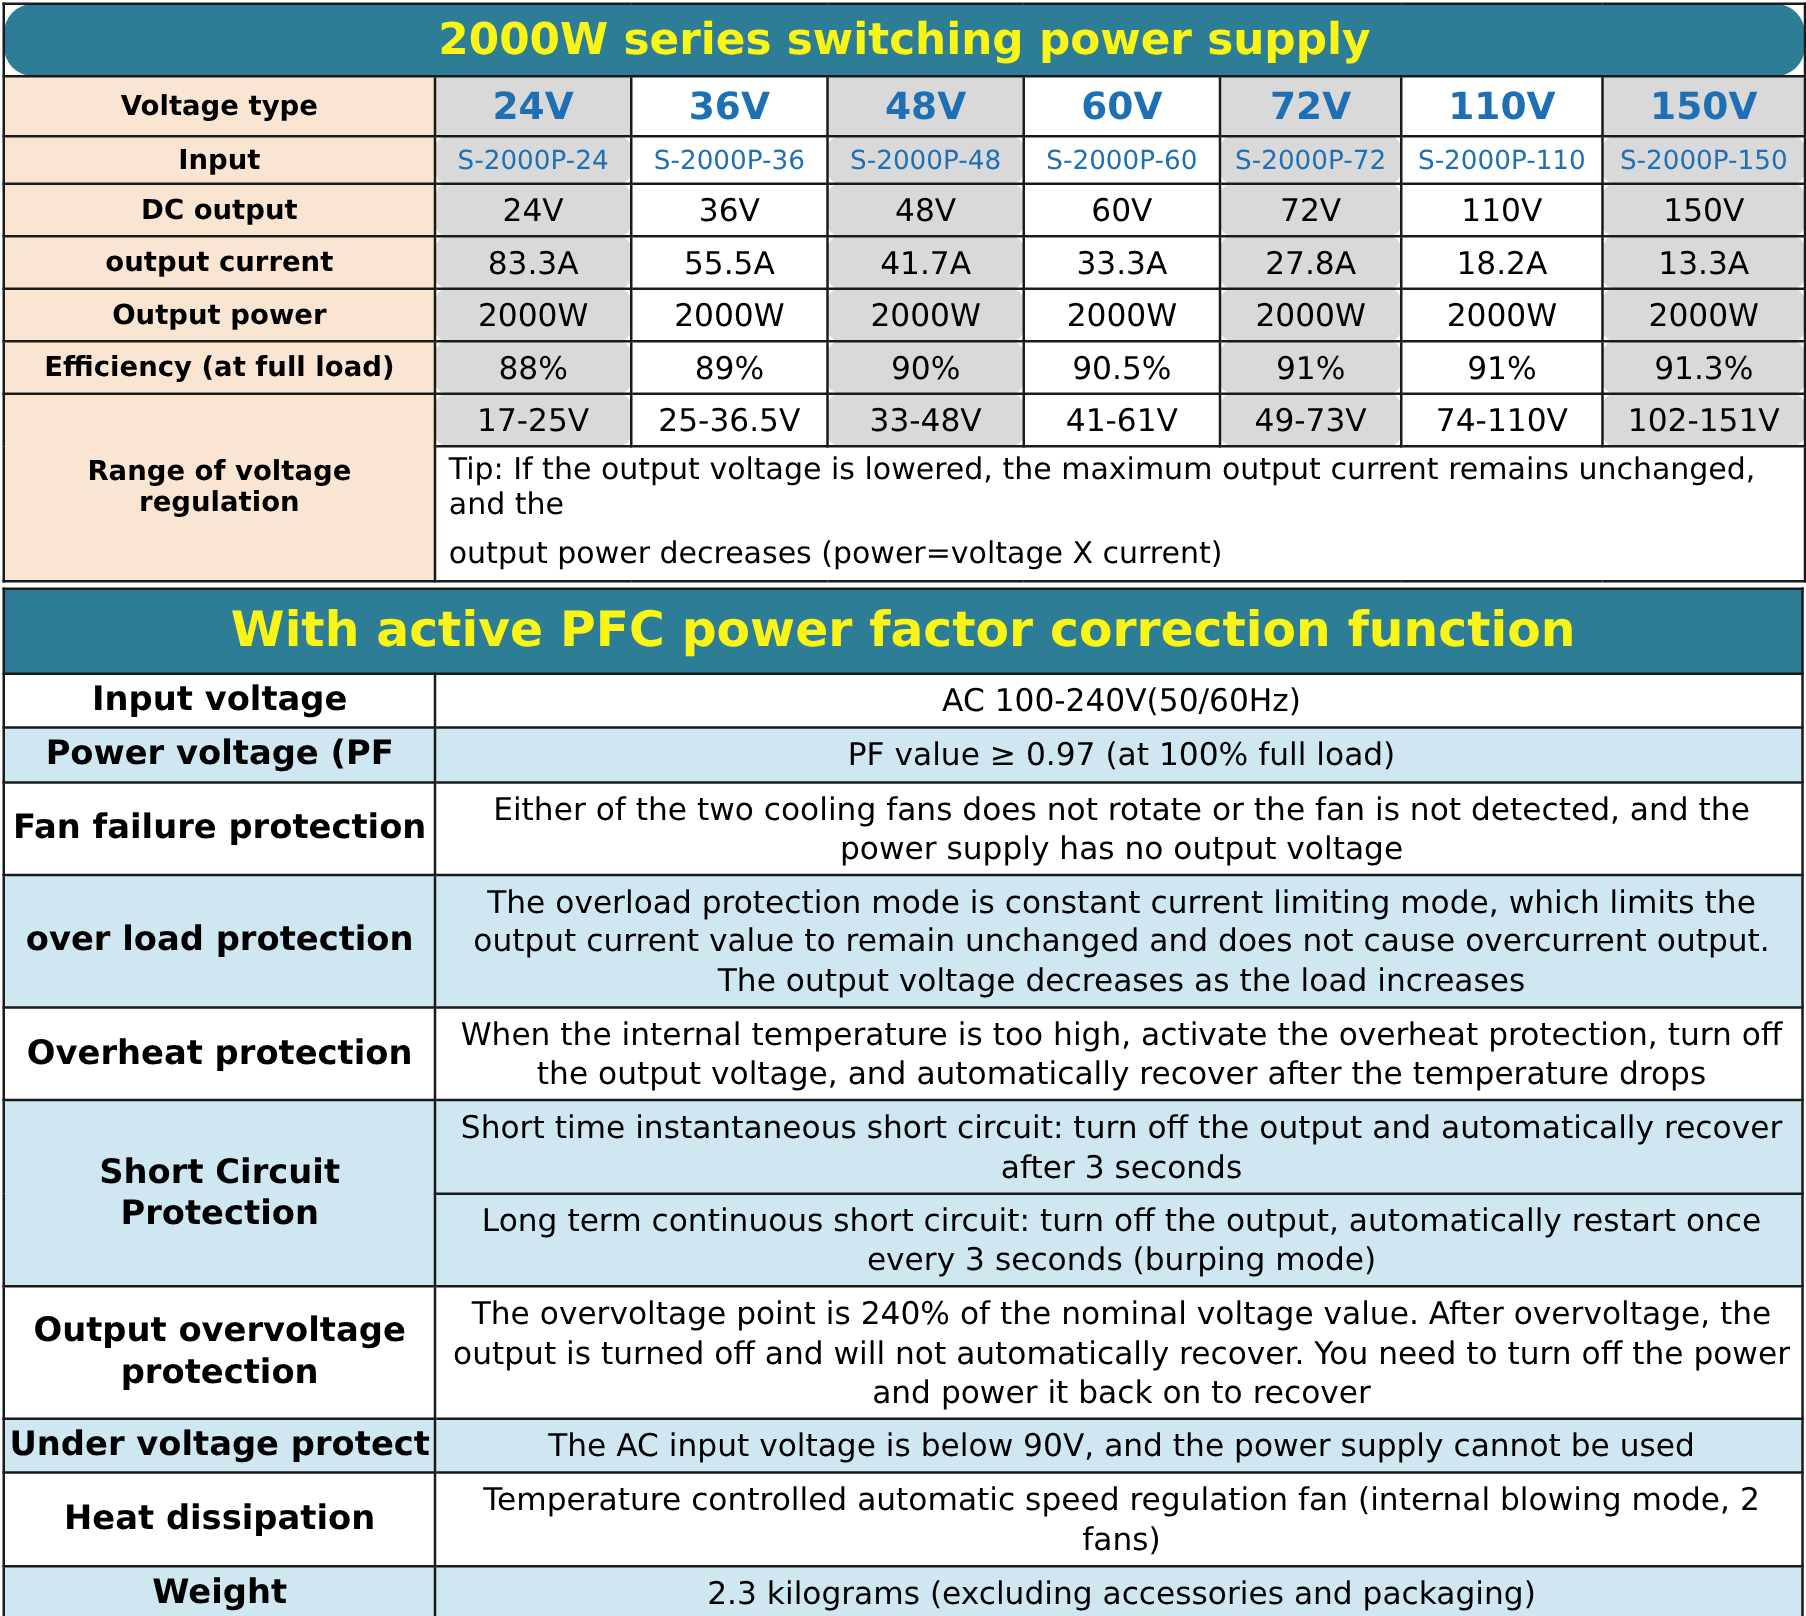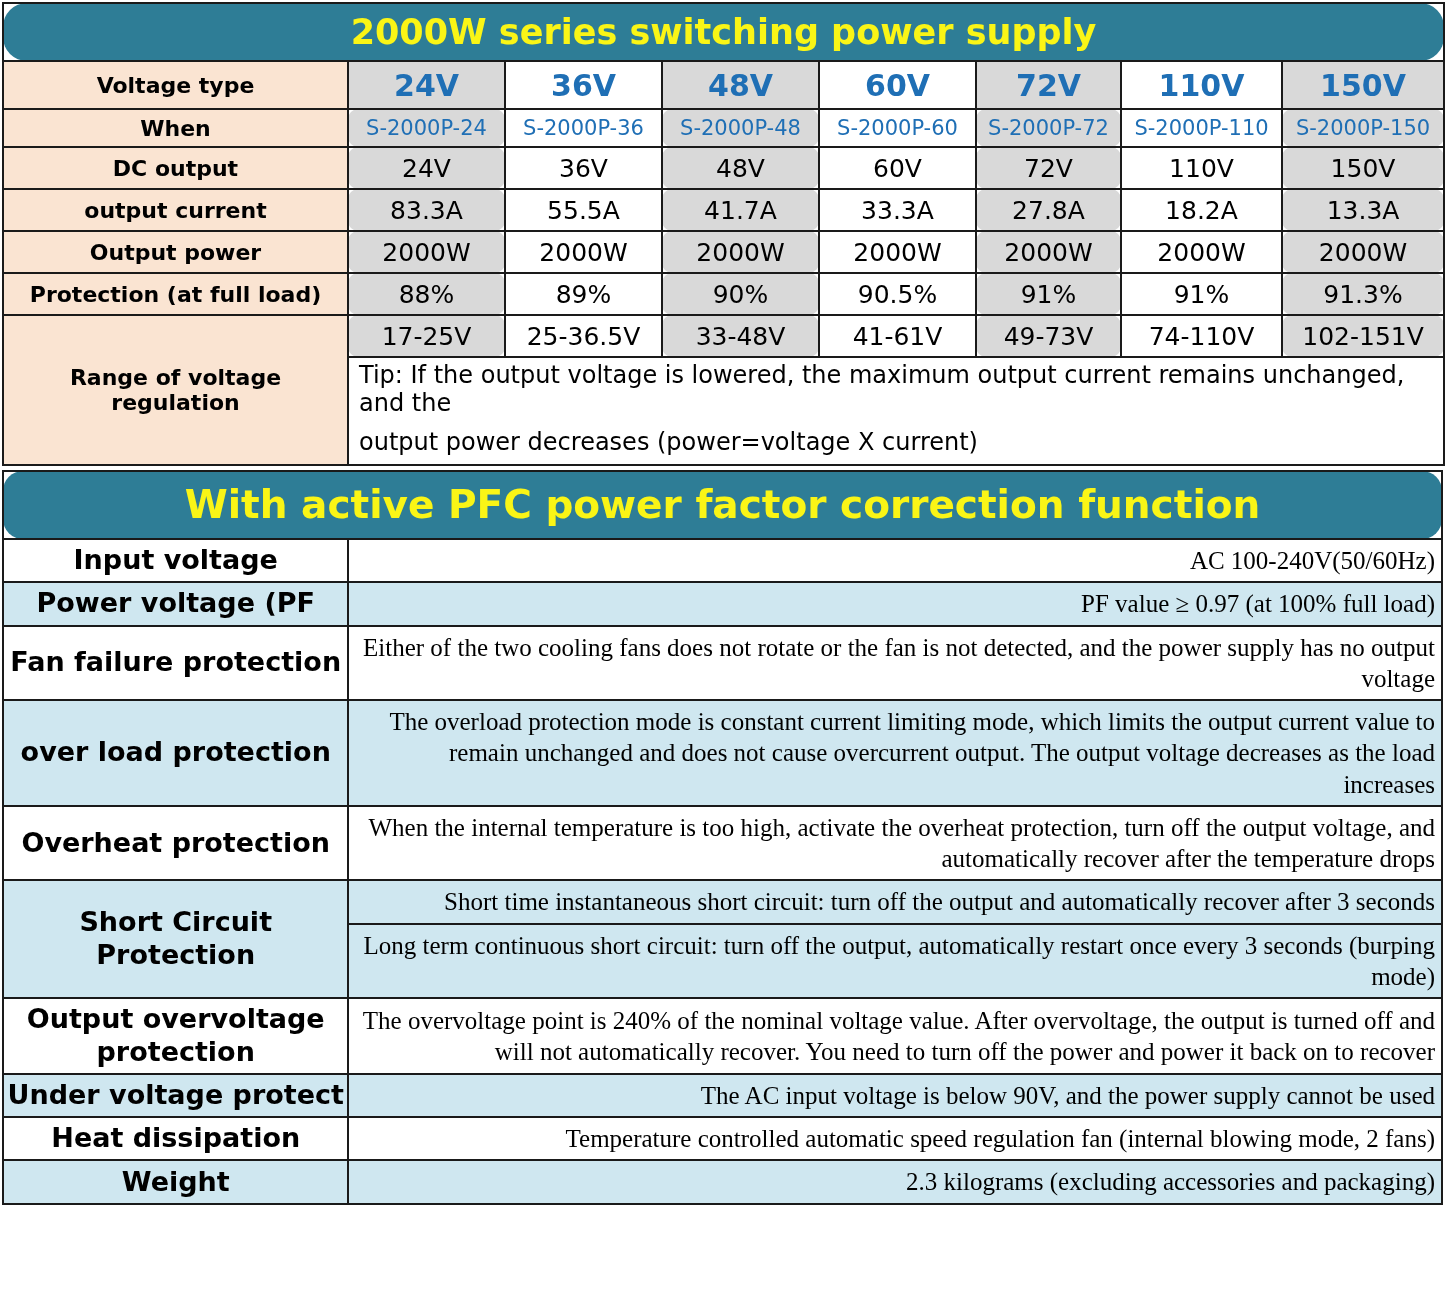--- a/index.html
+++ b/index.html
@@ -96,41 +96,39 @@
     margin: 4px 0 0 2px;
   }
   .banner2 {
     background: #2e7d96;
     color: #faf516;
     font-weight: bold;
     font-size: 39px;
     text-align: center;
     height: 66px;
     line-height: 66px;
-    border-radius: 20px;
   }
   .lbl {
     background: #cfe7f0;
     font-weight: bold;
     font-size: 27px;
     text-align: center;
     padding: 4px 2px;
     line-height: 1.22;
     margin-left: 24px;
   }
   .lbl.plain {
     background: #ffffff;
   }
   .val {
     background: #ffffff;
     font-size: 25px;
-    text-align: right;
+    text-align: center;
     padding: 5px 6px 5px 10px;
     line-height: 1.25;
-    font-family: Liberation Serif, serif;
   }
   .val.tint {
     background: #cfe7f0;
   }
 </style>
 </head>
 <body>
 
 <div class="page">
 
@@ -156,21 +154,21 @@
       <td class="colhead">24V</td>
       <td class="colhead white">36V</td>
       <td class="colhead">48V</td>
       <td class="colhead white">60V</td>
       <td class="colhead">72V</td>
       <td class="colhead white">110V</td>
       <td class="colhead">150V</td>
     </tr>
 
     <tr>
-      <td class="rowhead">When</td>
+      <td class="rowhead">Input</td>
       <td class="cell model">S-2000P-24</td>
       <td class="cell model white">S-2000P-36</td>
       <td class="cell model">S-2000P-48</td>
       <td class="cell model white">S-2000P-60</td>
       <td class="cell model">S-2000P-72</td>
       <td class="cell model white">S-2000P-110</td>
       <td class="cell model">S-2000P-150</td>
     </tr>
 
     <tr>
@@ -200,21 +198,21 @@
       <td class="cell">2000W</td>
       <td class="cell white">2000W</td>
       <td class="cell">2000W</td>
       <td class="cell white">2000W</td>
       <td class="cell">2000W</td>
       <td class="cell white">2000W</td>
       <td class="cell">2000W</td>
     </tr>
 
     <tr>
-      <td class="rowhead">Protection (at full load)</td>
+      <td class="rowhead">Efficiency (at full load)</td>
       <td class="cell">88%</td>
       <td class="cell white">89%</td>
       <td class="cell">90%</td>
       <td class="cell white">90.5%</td>
       <td class="cell">91%</td>
       <td class="cell white">91%</td>
       <td class="cell">91.3%</td>
     </tr>
 
     <tr>

